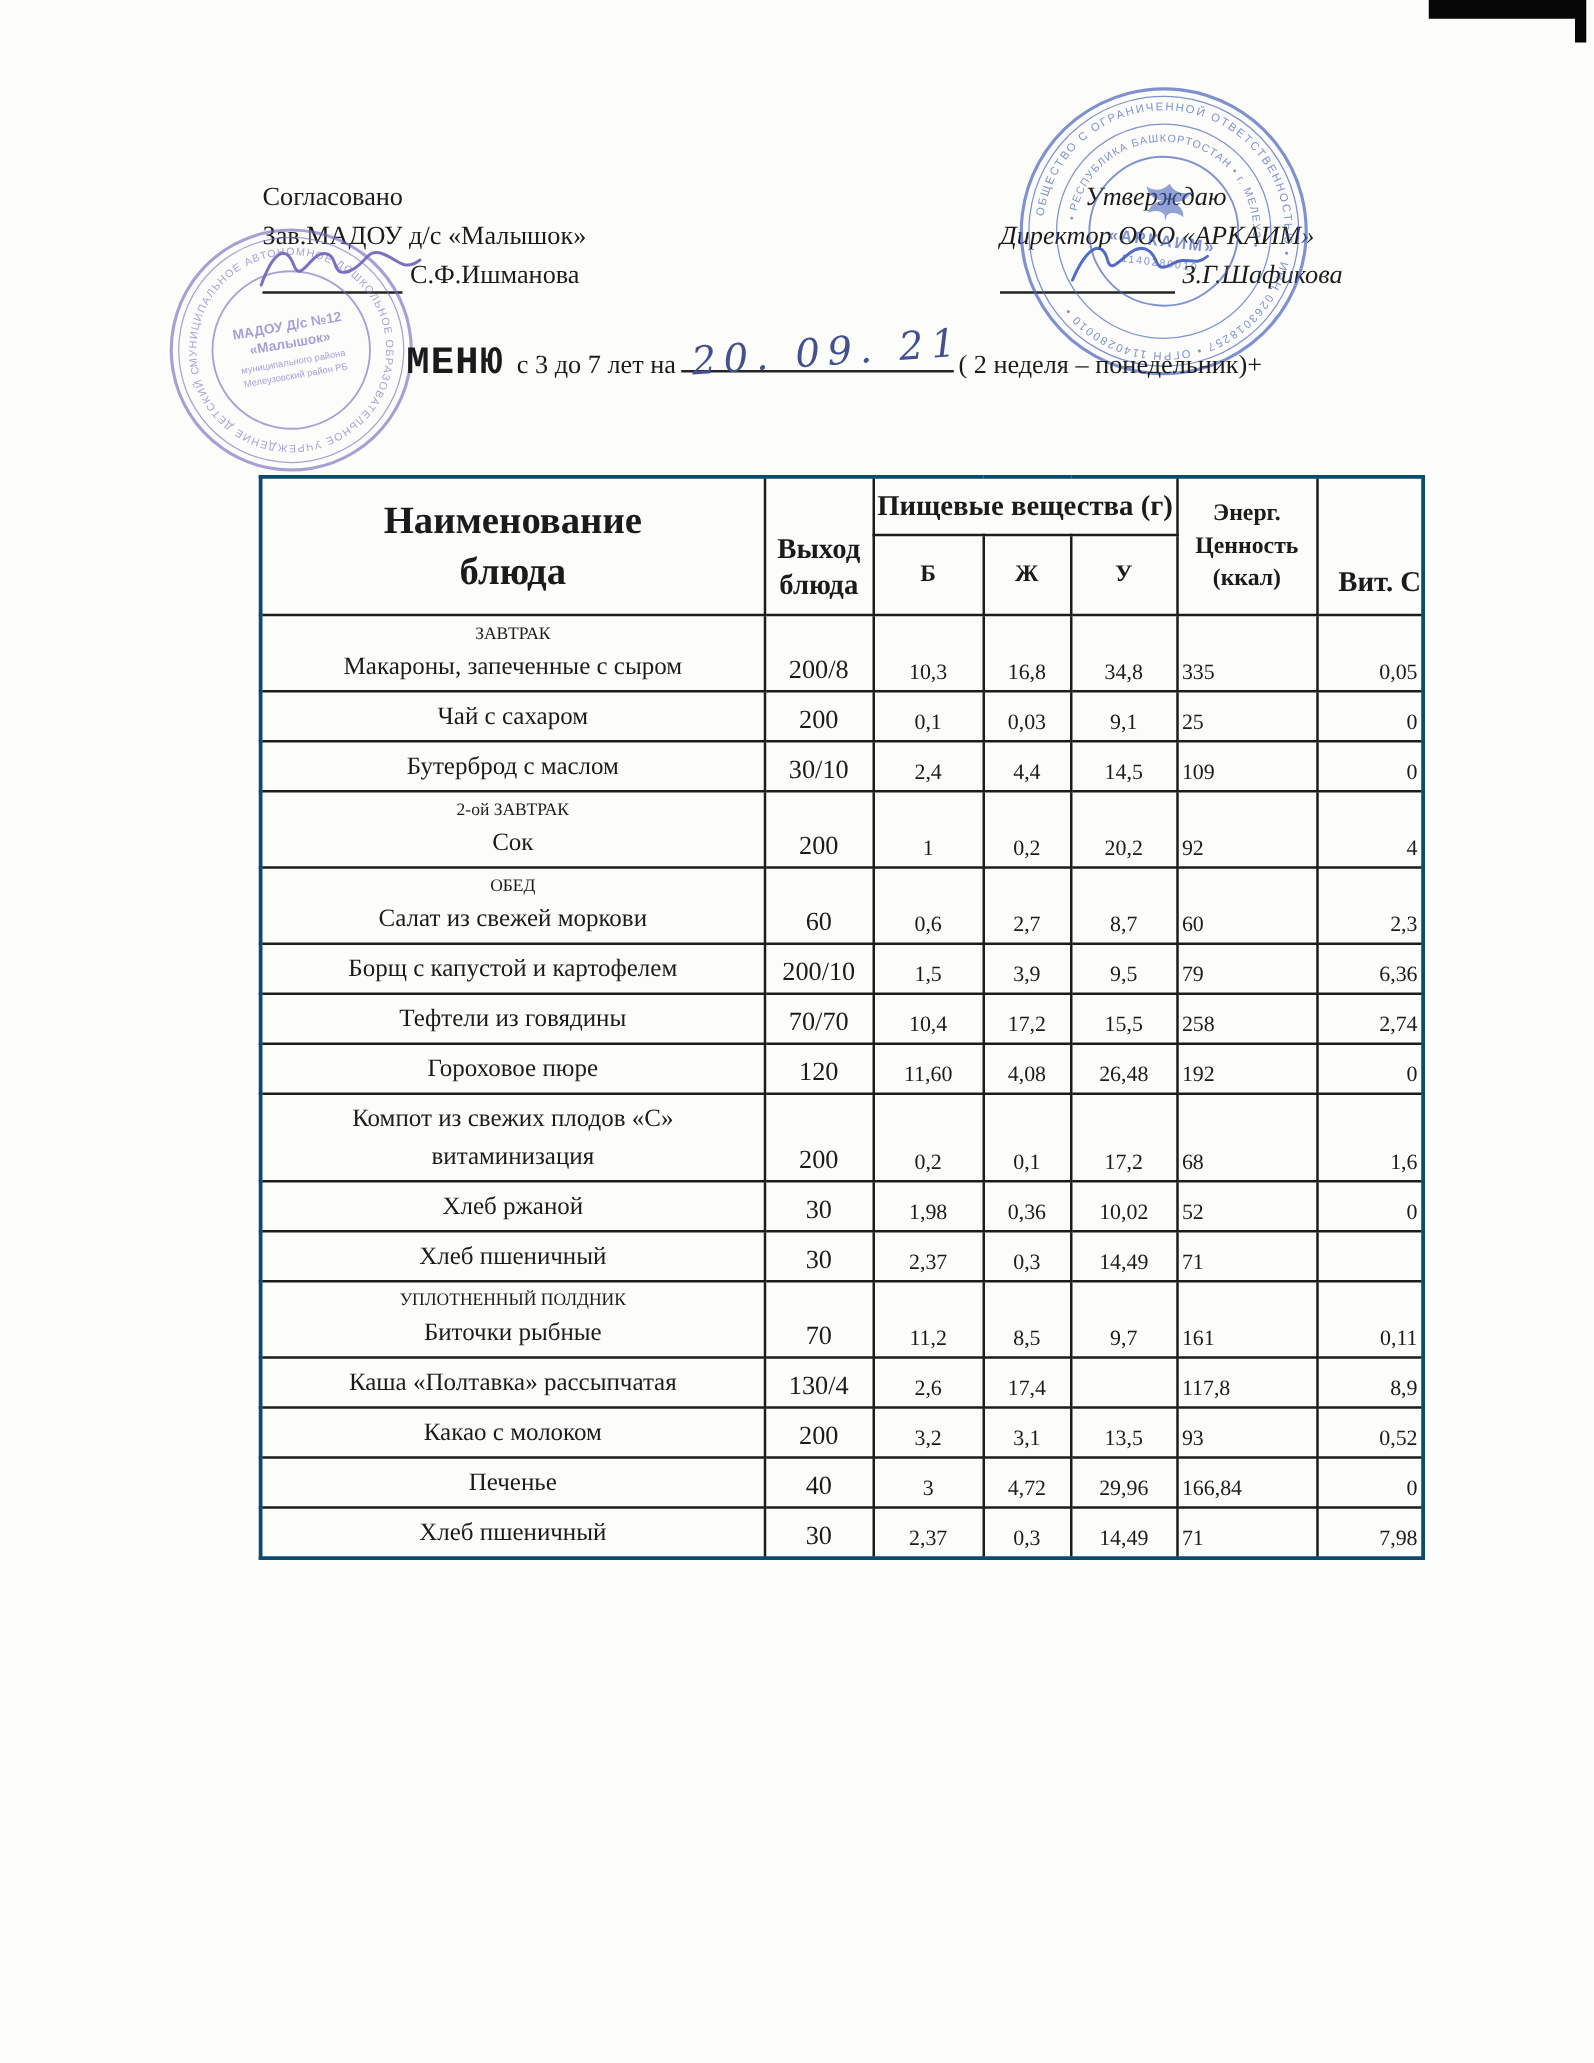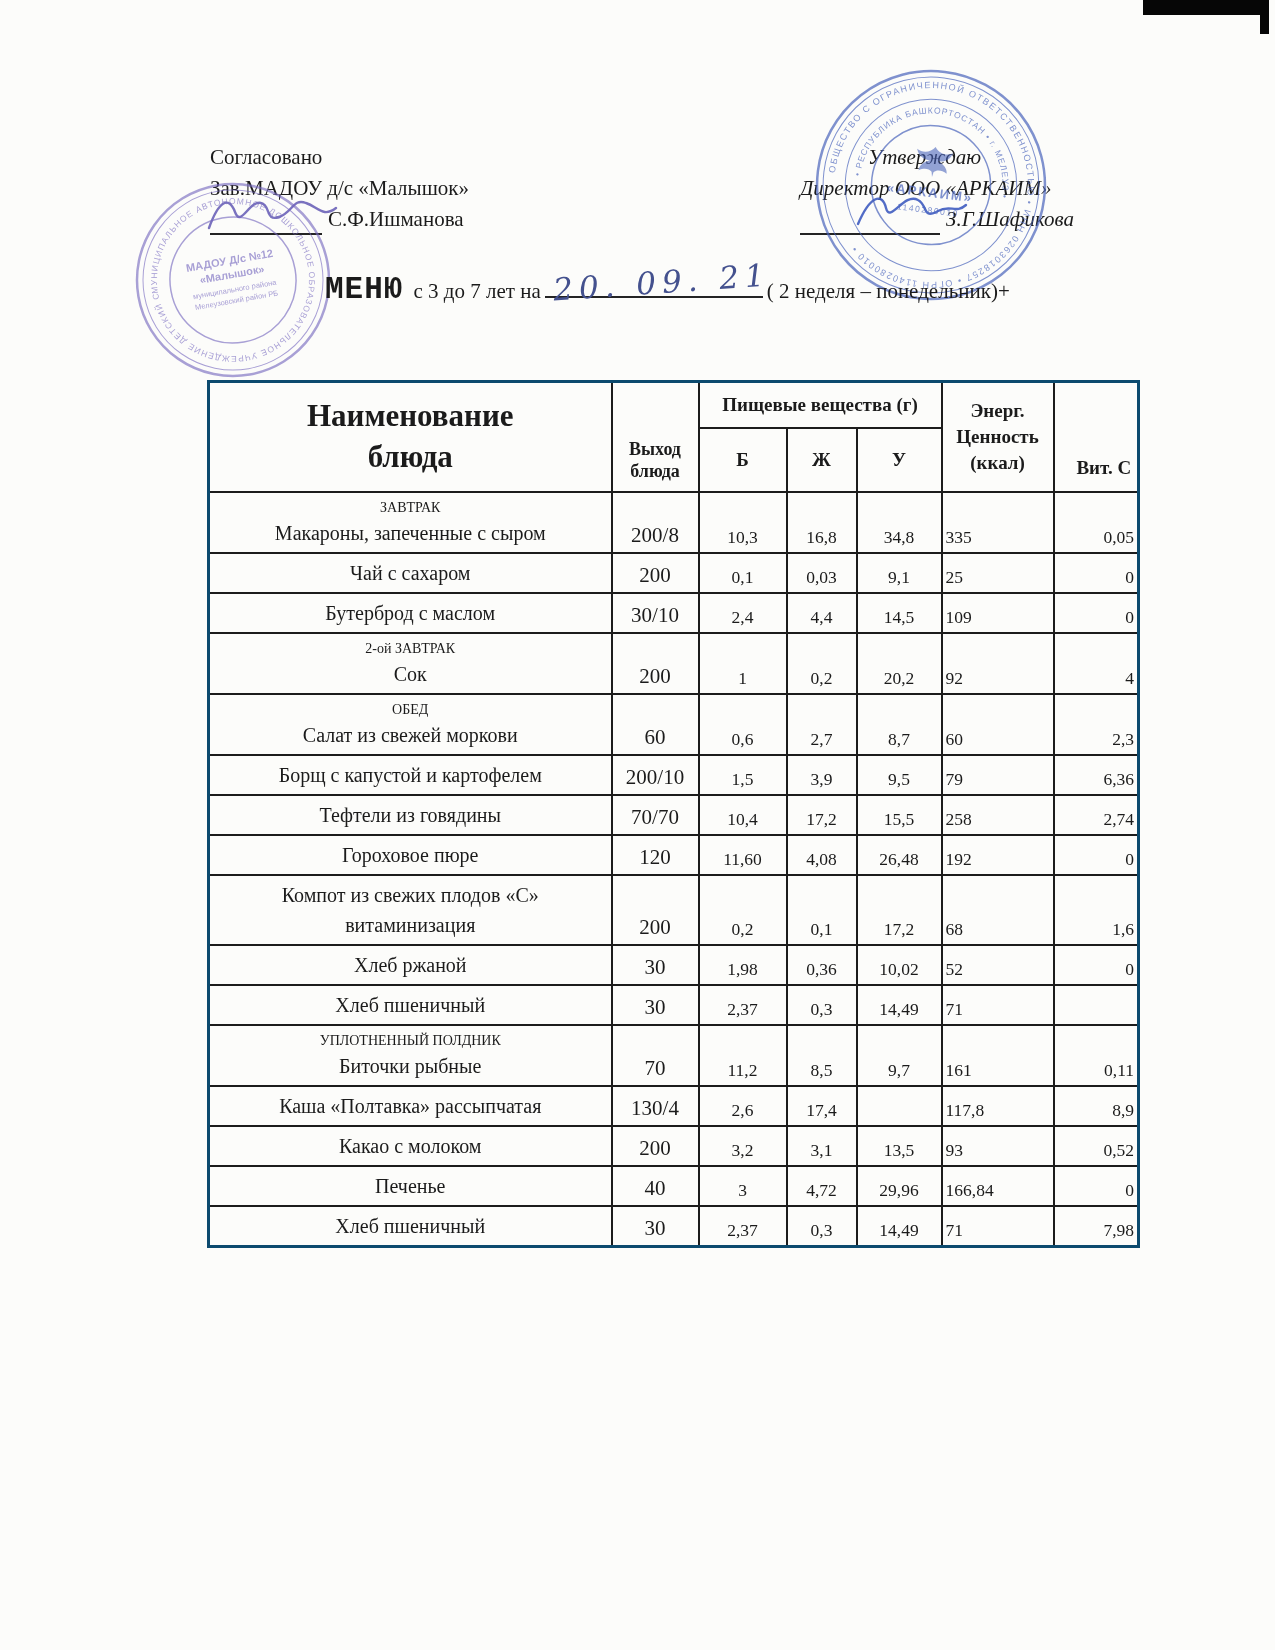--- a/index.html
+++ b/index.html
@@ -36,24 +36,24 @@
   .stamp { position:absolute; }
   .stamp-left  { left:133px; top:180px; width:200px; height:200px; color:#7668bf; opacity:.62; transform:rotate(-10deg); }
   .stamp-right { left:810px; top:64px;  width:242px; height:242px; color:#4560ba; opacity:.68; transform:rotate(7deg); }
   .stamp text { font-family:"Liberation Sans", sans-serif; fill:currentColor; }
 
   
   .menu-table { position:absolute; left:207px; top:380px; width:930px; border-collapse:collapse; table-layout:fixed; border:3px solid #0c4a6e; }
   .menu-table th, .menu-table td { border:2px solid #1c1c1c; }
   .menu-table thead th { font-weight:bold; text-align:center; }
   .h-name  { font-size:31px; line-height:1.3; }
-  .h-vyhod { font-size:18px; vertical-align:bottom; padding-bottom:8px; line-height:1.25; }
-  .h-group { font-size:19px; height:46px; }
+  .h-vyhod { font-size:23px; vertical-align:bottom; padding-bottom:8px; line-height:1.25; }
+  .h-group { font-size:23px; height:46px; }
   .h-kcal  { font-size:19px; line-height:1.35; vertical-align:middle; }
-  .h-vitc  { font-size:19px; vertical-align:bottom; padding-bottom:12px;padding-left:16px; }
+  .h-vitc  { font-size:23px; vertical-align:bottom; padding-bottom:12px;padding-left:16px; }
   .h-bju   { font-size:19px; height:64px; vertical-align:middle; }
 
   .menu-table tbody td { vertical-align:bottom; padding:4px 3px; }
   .c-name { text-align:center; padding:4px 6px; }
   .c-name .section { font-weight:normal; font-size:14px; line-height:1.5; }
   .c-name .dish    { font-size:20px; line-height:1.5; }
   .c-out  { font-size:21px; text-align:center; }
   .c-b, .c-zh, .c-u { font-size:17.5px; text-align:center; padding-bottom:6px; }
   .c-kcal { font-size:17.5px; text-align:left; padding-right:32px; padding-bottom:6px; }
   .c-vitc { font-size:17.5px; text-align:right; padding-right:7px; padding-bottom:6px; }

